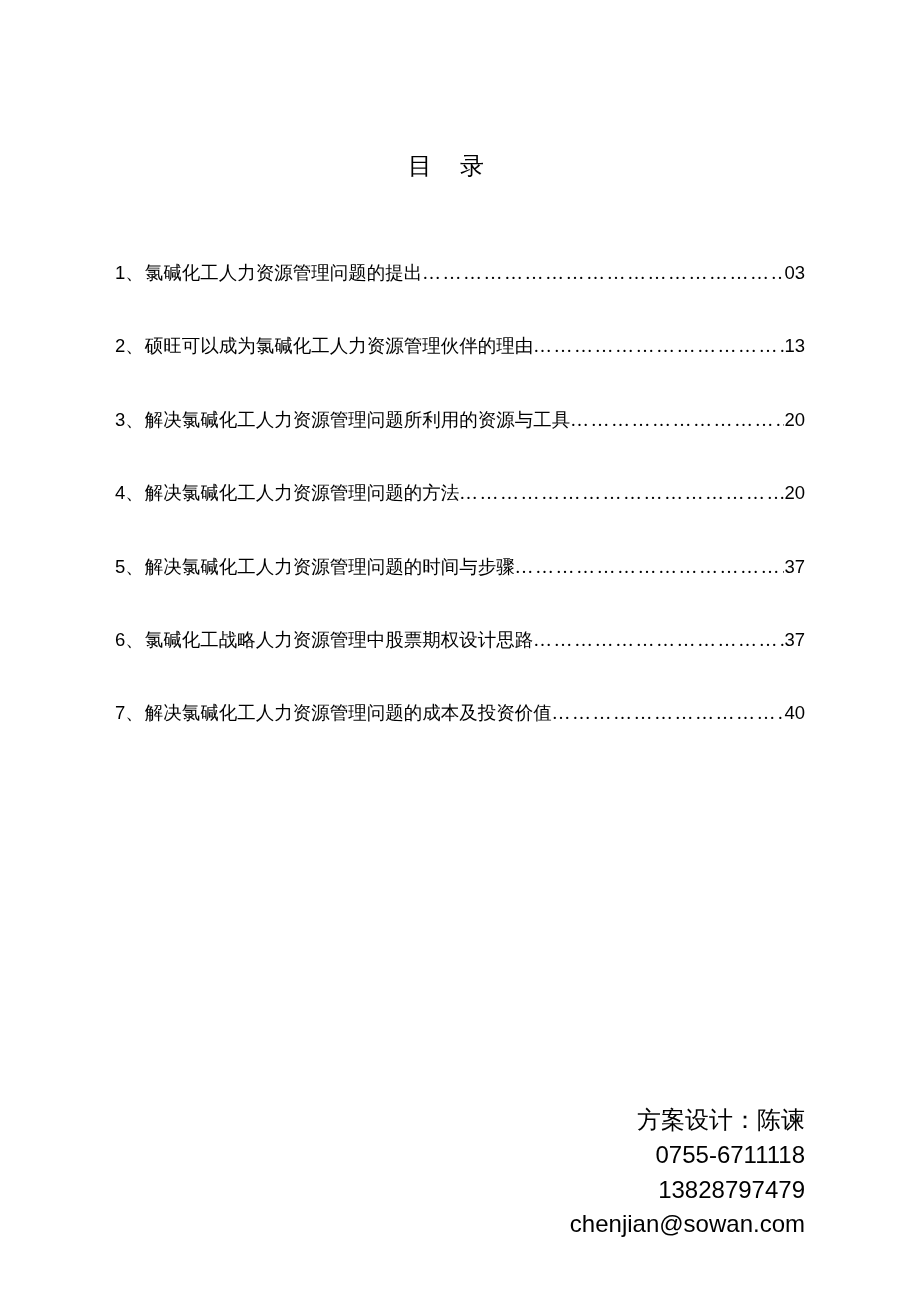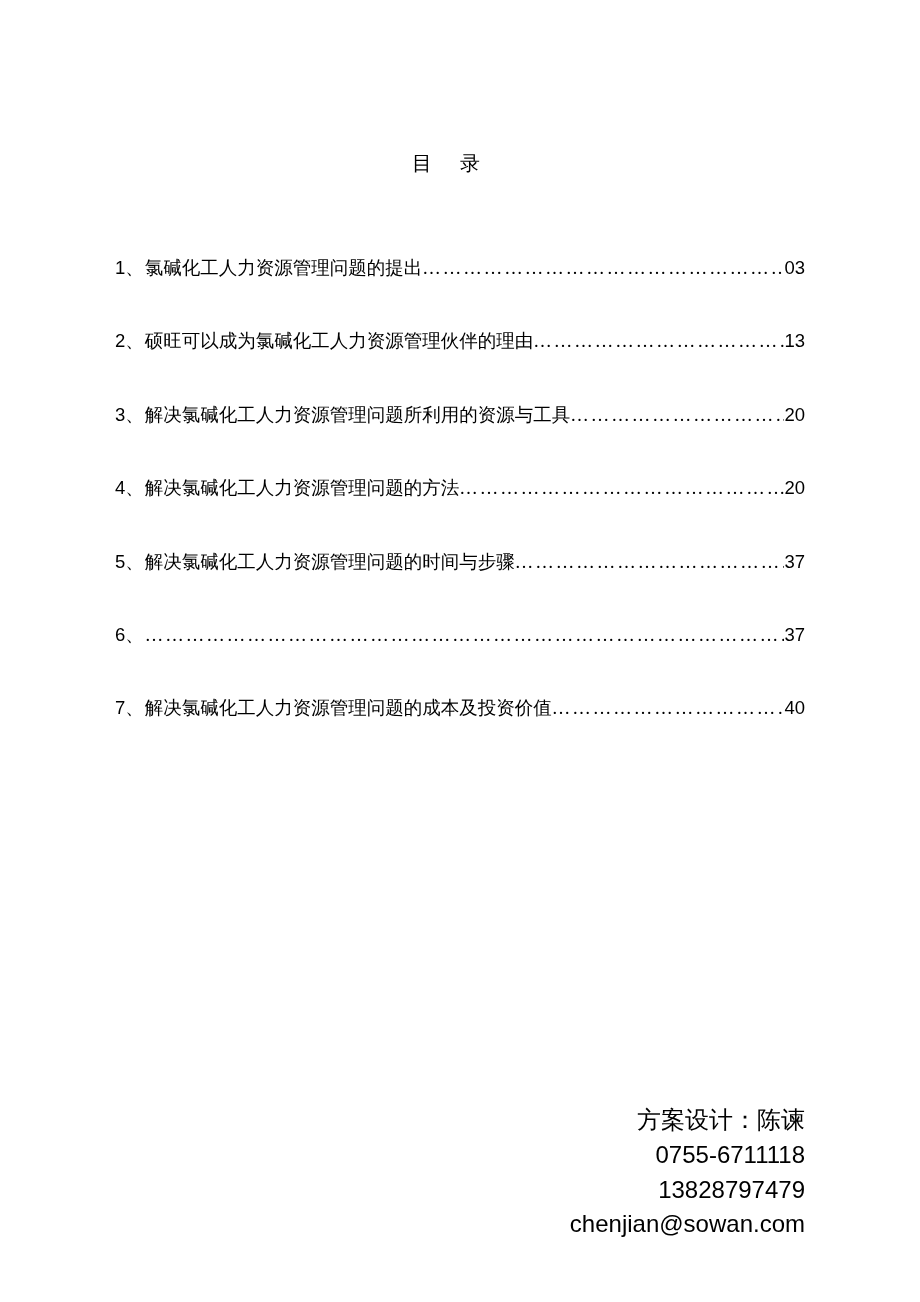--- a/index.html
+++ b/index.html
@@ -10,21 +10,21 @@
       background: #ffffff;
       font-family: "SimSun", "宋体", serif;
       color: #000000;
       position: relative;
     }
     .page {
       padding: 150px 115px 0 115px;
     }
     .title {
       text-align: center;
-      font-size: 20px;
+      font-size: 24px;
       letter-spacing: 28px;
       margin-bottom: 32px;
       font-weight: normal;
     }
     .toc {
       font-size: 18.5px;
       line-height: 1.48;
     }
     .toc-row {
       display: flex;
@@ -98,20 +98,21 @@
       <div class="toc-row">
         <span class="toc-num">5</span>
         <span class="toc-sep">、</span>
         <span>解决氯碱化工人力资源管理问题的时间与步骤</span>
         <span class="toc-dots"></span>
         <span class="toc-page">37</span>
       </div>
       <div class="toc-row">
         <span class="toc-num">6</span>
         <span class="toc-sep">、</span>
+        <span>氯碱化工战略人力资源管理中股票期权设计思路</span>
         <span class="toc-dots"></span>
         <span class="toc-page">37</span>
       </div>
       <div class="toc-row">
         <span class="toc-num">7</span>
         <span class="toc-sep">、</span>
         <span>解决氯碱化工人力资源管理问题的成本及投资价值</span>
         <span class="toc-dots"></span>
         <span class="toc-page">40</span>
       </div>

